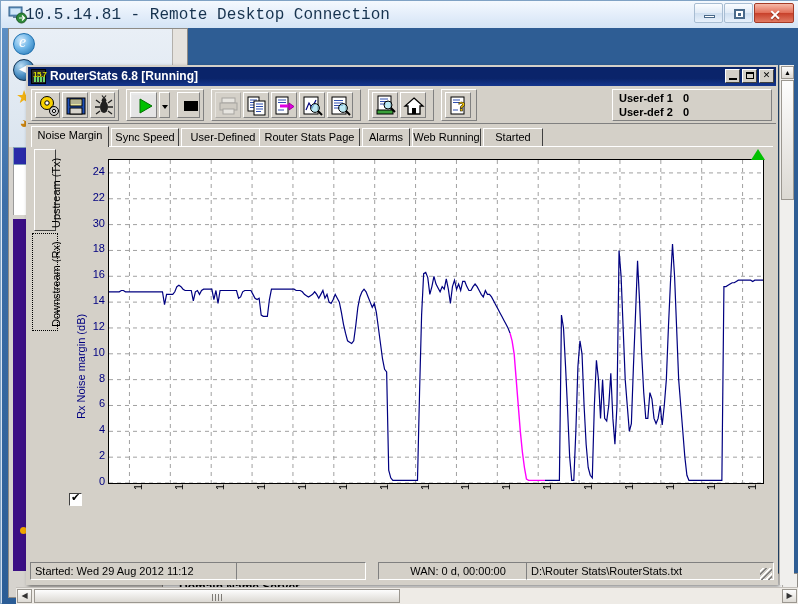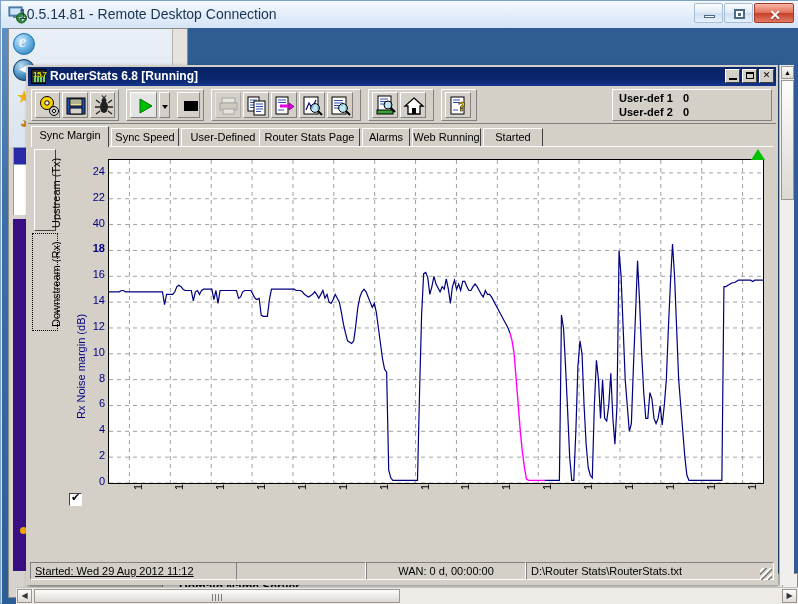--- a/index.html
+++ b/index.html
@@ -11,22 +11,22 @@
   }
   #root{position:relative;width:798px;height:604px;overflow:hidden;}
 
   
   .rdp-frame{position:absolute;left:0;top:0;width:798px;height:604px;
     background:linear-gradient(180deg,#eaf2fb 0%,#dfeaf7 45%,#cfdef0 100%);
     border:1px solid #7fa2c4;box-sizing:border-box;}
   .rdp-titlebar{position:absolute;left:0;top:0;width:798px;height:27px;
     background:linear-gradient(180deg,#f4f9fe 0%,#e4eefa 50%,#d4e4f5 100%);}
   .rdp-icon{position:absolute;left:7px;top:4px;width:19px;height:19px;}
-  .rdp-title{position:absolute;left:18px;top:5px;font-size:14px;color:#17334f;
-    font-family:Liberation Sans, sans-serif;white-space:nowrap;}
+  .rdp-title{position:absolute;left:24px;top:5px;font-size:16px;color:#17334f;
+    font-family:Liberation Mono, monospace;white-space:nowrap;}
   .winbtns{position:absolute;right:5px;top:2px;height:21px;display:flex;}
   .wbtn{width:29px;height:20px;margin-left:1px;border:1px solid #a8bdd2;
     border-radius:2px;background:linear-gradient(180deg,#fbfdff 0%,#e2ecf7 48%,#cfdff0 52%,#e8f1fb 100%);
     position:relative;box-sizing:border-box;}
   .wbtn.close{background:linear-gradient(180deg,#f6b9a8 0%,#e2705a 48%,#c8412b 52%,#e07a63 100%);
     border-color:#a43a26;width:40px;}
   .wbtn .g-min{position:absolute;left:9px;top:11px;width:11px;height:3px;border:1px solid #4a6a8a;background:#fff;box-sizing:border-box;}
   .wbtn .g-max{position:absolute;left:9px;top:5px;width:11px;height:10px;border:2px solid #4a6a8a;background:#fff;box-sizing:border-box;}
   .wbtn .g-max i{position:absolute;left:2px;top:2px;width:3px;height:3px;background:#4a6a8a;display:block;}
   .wbtn.close .g-x{position:absolute;left:0;top:3px;width:40px;text-align:center;
@@ -388,21 +388,21 @@
           <div class="infobox" style="left:584px;width:160px;">
             <span class="infoline" style="left:6px;top:2px;">User-def 1</span>
             <span class="infoline" style="left:70px;top:2px;">0</span>
             <span class="infoline" style="left:6px;top:16px;">User-def 2</span>
             <span class="infoline" style="left:70px;top:16px;">0</span>
           </div>
         </div>
 
         <div class="tabstrip">
           <div class="tabline"></div>
-          <div class="tab sel" style="left:0px;width:78px;"><span>Sync Margin</span></div>
+          <div class="tab sel" style="left:0px;width:78px;"><span>Noise Margin</span></div>
           <div class="tab" style="left:80px;width:68px;"><span>Sync Speed</span></div>
           <div class="tab" style="left:150px;width:84px;"><span>User-Defined</span></div>
           <div class="tab" style="left:228px;width:101px;"><span>Router Stats Page</span></div>
           <div class="tab" style="left:331px;width:48px;"><span>Alarms</span></div>
           <div class="tab" style="left:381px;width:69px;"><span>Web Running</span></div>
           <div class="tab" style="left:452px;width:60px;"><span>Started</span></div>
         </div>
 
         <div class="panel">
 
@@ -420,22 +420,22 @@
             <div id="yticks">
                 <div class="ylab" style="left: 16px; width: 28px; top: 326px;">0</div>
                 <div class="ylab" style="left: 16px; width: 28px; top: 300.16px;">2</div>
                 <div class="ylab" style="left: 16px; width: 28px; top: 274.32px;">4</div>
                 <div class="ylab" style="left: 16px; width: 28px; top: 248.48px;">6</div>
                 <div class="ylab" style="left: 16px; width: 28px; top: 222.64px;">8</div>
                 <div class="ylab" style="left: 16px; width: 28px; top: 196.8px;">10</div>
                 <div class="ylab" style="left: 16px; width: 28px; top: 170.96px;">12</div>
                 <div class="ylab" style="left: 16px; width: 28px; top: 145.12px;">14</div>
                 <div class="ylab" style="left: 16px; width: 28px; top: 119.28px;">16</div>
-                <div class="ylab" style="left: 16px; width: 28px; top: 93.44px; font-weight: bold;">18</div>
-                <div class="ylab" style="left: 16px; width: 28px; top: 67.6px;">40</div>
+                <div class="ylab" style="left: 16px; width: 28px; top: 93.44px;">18</div>
+                <div class="ylab" style="left: 16px; width: 28px; top: 67.6px;">30</div>
                 <div class="ylab" style="left: 16px; width: 28px; top: 41.76px;">22</div>
                 <div class="ylab" style="left: 16px; width: 28px; top: 15.92px;">24</div>
               </div>
 
             <div id="xticks">
                 <div class="xlab" style="left: 71.4375px; top: 341px;">14:57:41</div>
                 <div class="xlab" style="left: 112.312px; top: 341px;">14:58:41</div>
                 <div class="xlab" style="left: 153.188px; top: 341px;">15:00:06</div>
                 <div class="xlab" style="left: 194.062px; top: 341px;">15:01:31</div>
                 <div class="xlab" style="left: 234.938px; top: 341px;">15:02:56</div>
@@ -488,23 +488,23 @@
                   <path d="M436.00,320.42L438.06,320.42L440.11,320.42L442.17,320.42L444.23,320.42L446.28,320.42L448.34,320.42L450.40,320.42L452.45,155.04L454.51,167.96L456.57,206.72L458.62,250.65L460.68,297.16L462.74,320.42L464.79,320.42L466.85,271.32L468.91,206.72L470.96,180.88L473.02,193.80L475.08,245.48L477.13,284.24L479.19,307.50L481.25,315.25L483.30,317.83L485.36,245.48L487.42,200.26L489.47,219.64L491.53,258.40L493.58,219.64L495.64,258.40L497.70,260.98L499.75,245.48L501.81,213.18L503.87,258.40L505.92,284.24L507.98,245.48L510.04,90.44L512.09,116.28L514.15,167.96L516.21,219.64L518.26,245.48L520.32,271.32L522.38,263.57L524.43,206.72L526.49,155.04L528.55,100.78L530.60,142.12L532.66,193.80L534.72,232.56L536.77,258.40L538.83,258.40L540.89,232.56L542.94,239.02L545.00,258.40L547.06,263.57L549.11,258.40L551.17,245.48L553.23,264.86L555.28,245.48L557.34,219.64L559.40,167.96L561.45,122.74L563.51,83.98L565.57,116.28L567.62,167.96L569.68,219.64L571.74,245.48L573.79,271.32L575.85,297.16L577.91,315.25L579.96,320.42L582.02,320.42L584.08,320.42L586.13,320.42L588.19,320.42L590.25,320.42L592.30,320.42L594.36,320.42L596.42,320.42L598.47,320.42L600.53,320.42L602.58,320.42L604.64,320.42L606.70,320.42L608.75,320.42L610.81,320.42L612.87,320.42L614.92,126.62L616.98,126.62L619.04,125.32L621.09,124.03L623.15,122.74L625.21,122.74L627.26,121.45L629.32,120.16L631.38,120.16L633.43,120.16L635.49,120.16L637.55,120.16L639.60,120.16L641.66,120.16L643.72,121.45L645.77,120.16L647.83,120.16L649.89,120.16L651.94,120.16L654.00,120.16" fill="none" stroke="#000080" stroke-width="1.2"></path>
                 </svg>
             </div>
 
             <div class="greentri" style="left:690px;top:0px;"></div>
             <div class="chk" style="left:8px;top:344px;"></div>
           </div>
         </div>
 
         <div class="statusbar">
-          <div class="scell" style="left:0px;width:231px;text-decoration:underline;">Started: Wed 29 Aug 2012   11:12</div>
+          <div class="scell" style="left:0px;width:231px;">Started: Wed 29 Aug 2012   11:12</div>
           <div class="scell" style="left:206px;width:130px;"></div>
-          <div class="scell center" style="left:336px;width:160px;">WAN: 0 d, 00:00:00</div>
+          <div class="scell center" style="left:348px;width:160px;">WAN: 0 d, 00:00:00</div>
           <div class="scell" style="left:496px;width:248px;">D:\Router Stats\RouterStats.txt</div>
           <div class="grip2"></div>
         </div>
       </div>
 
       <div class="appscroll">
         <div class="up">▲</div>
         <div class="th"></div>
       </div>
 

